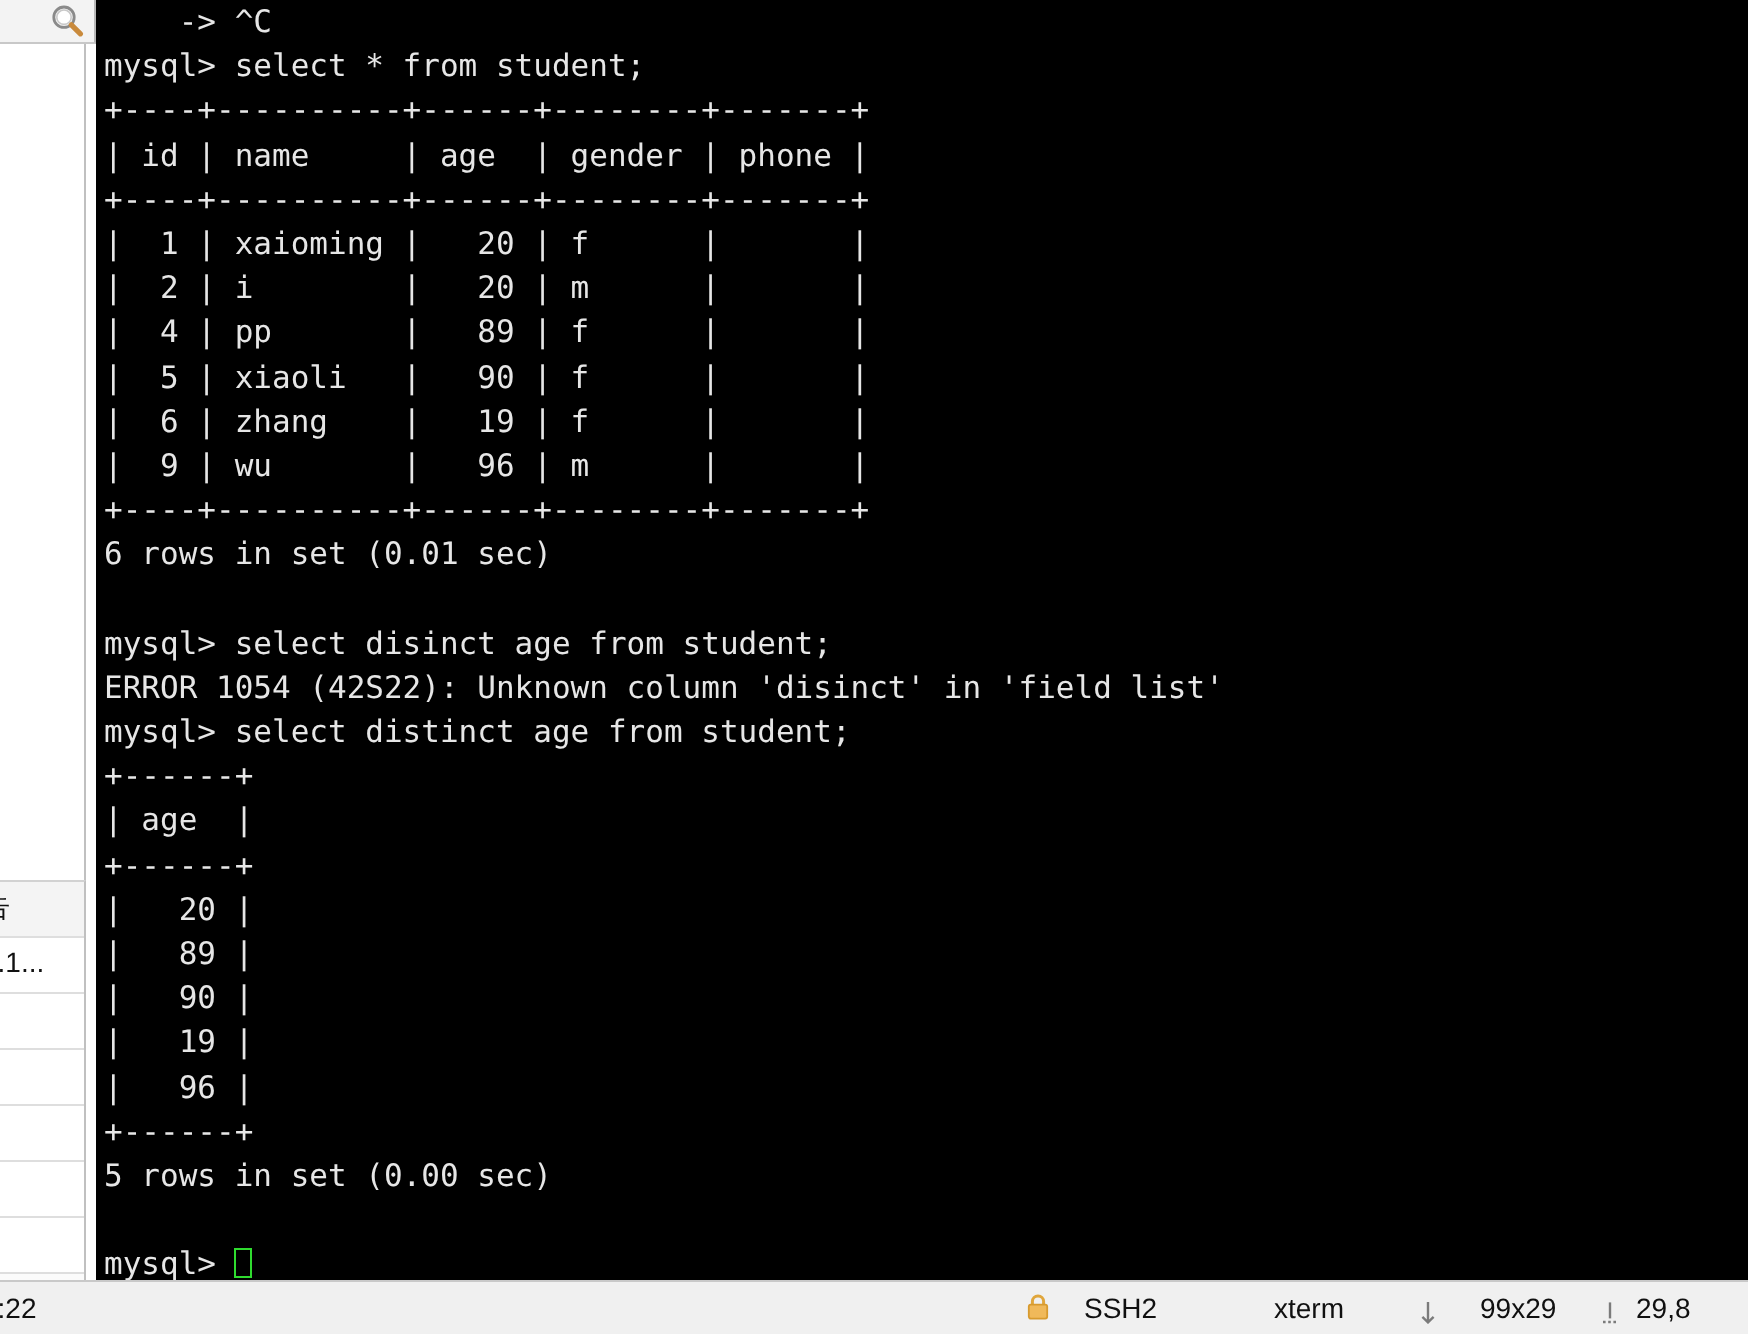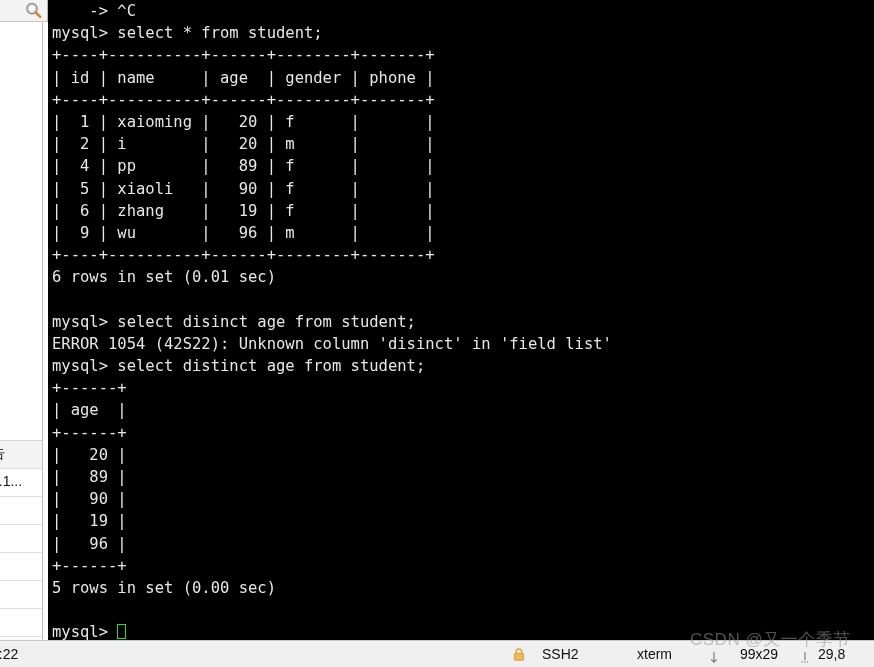--- a/index.html
+++ b/index.html
@@ -242,15 +242,14 @@
 
     <span class="sb-mini-icon sb-mini-b">
       <svg width="10" height="12" viewBox="0 0 10 12">
         <path d="M5 1.2 V9.2" stroke="#555555" stroke-width="1.2"></path>
         <path d="M1.5 11 H8.5" stroke="#555555" stroke-width="1.2" stroke-dasharray="1.3 1.3"></path>
       </svg>
     </span>
     <span class="sb-item sb-pos">29,8</span>
   </div>
 
-  <div class="watermark">CSDN @又一个季节</div>
 
 </div>
 
 </body></html>

